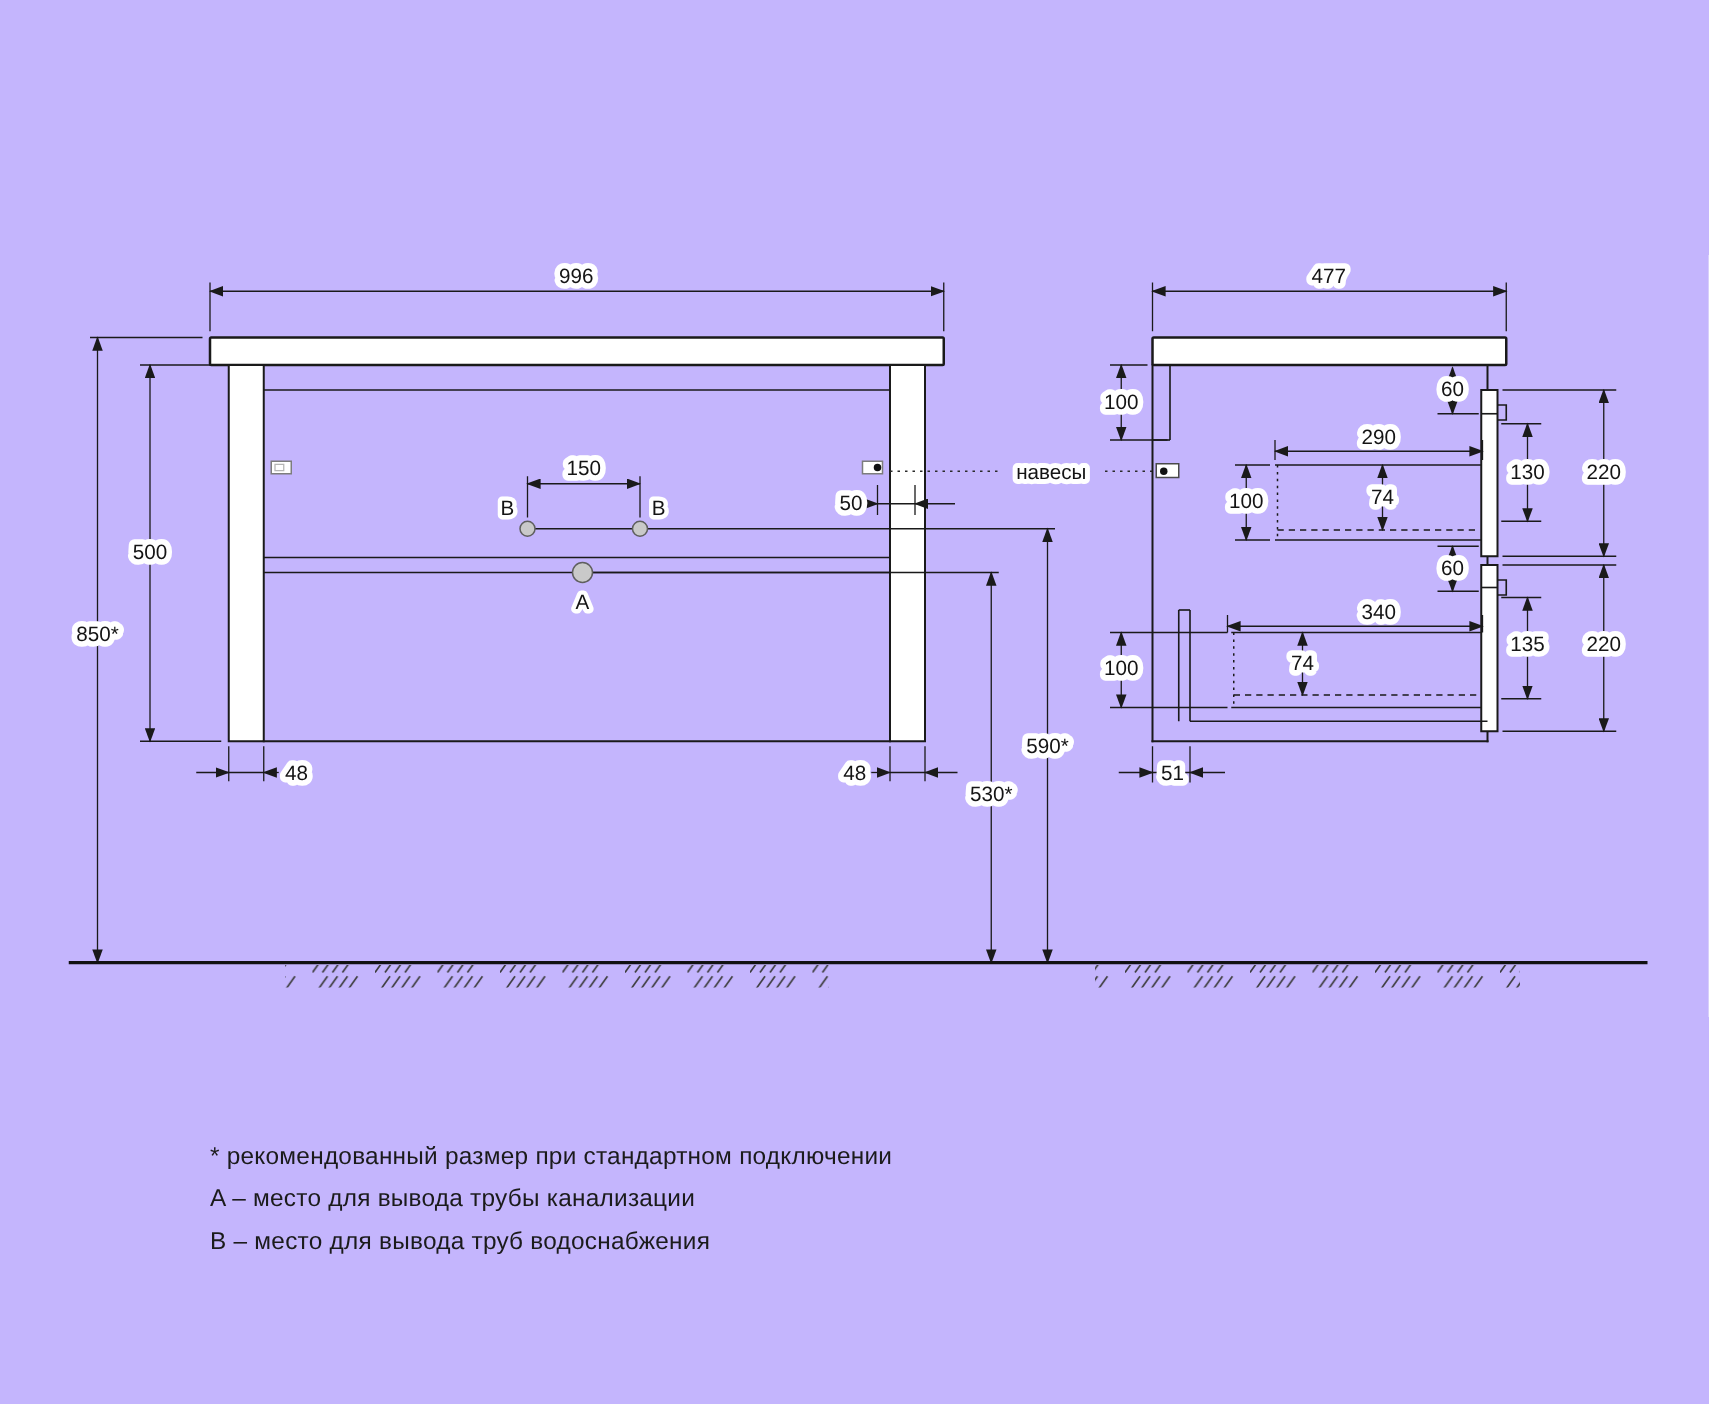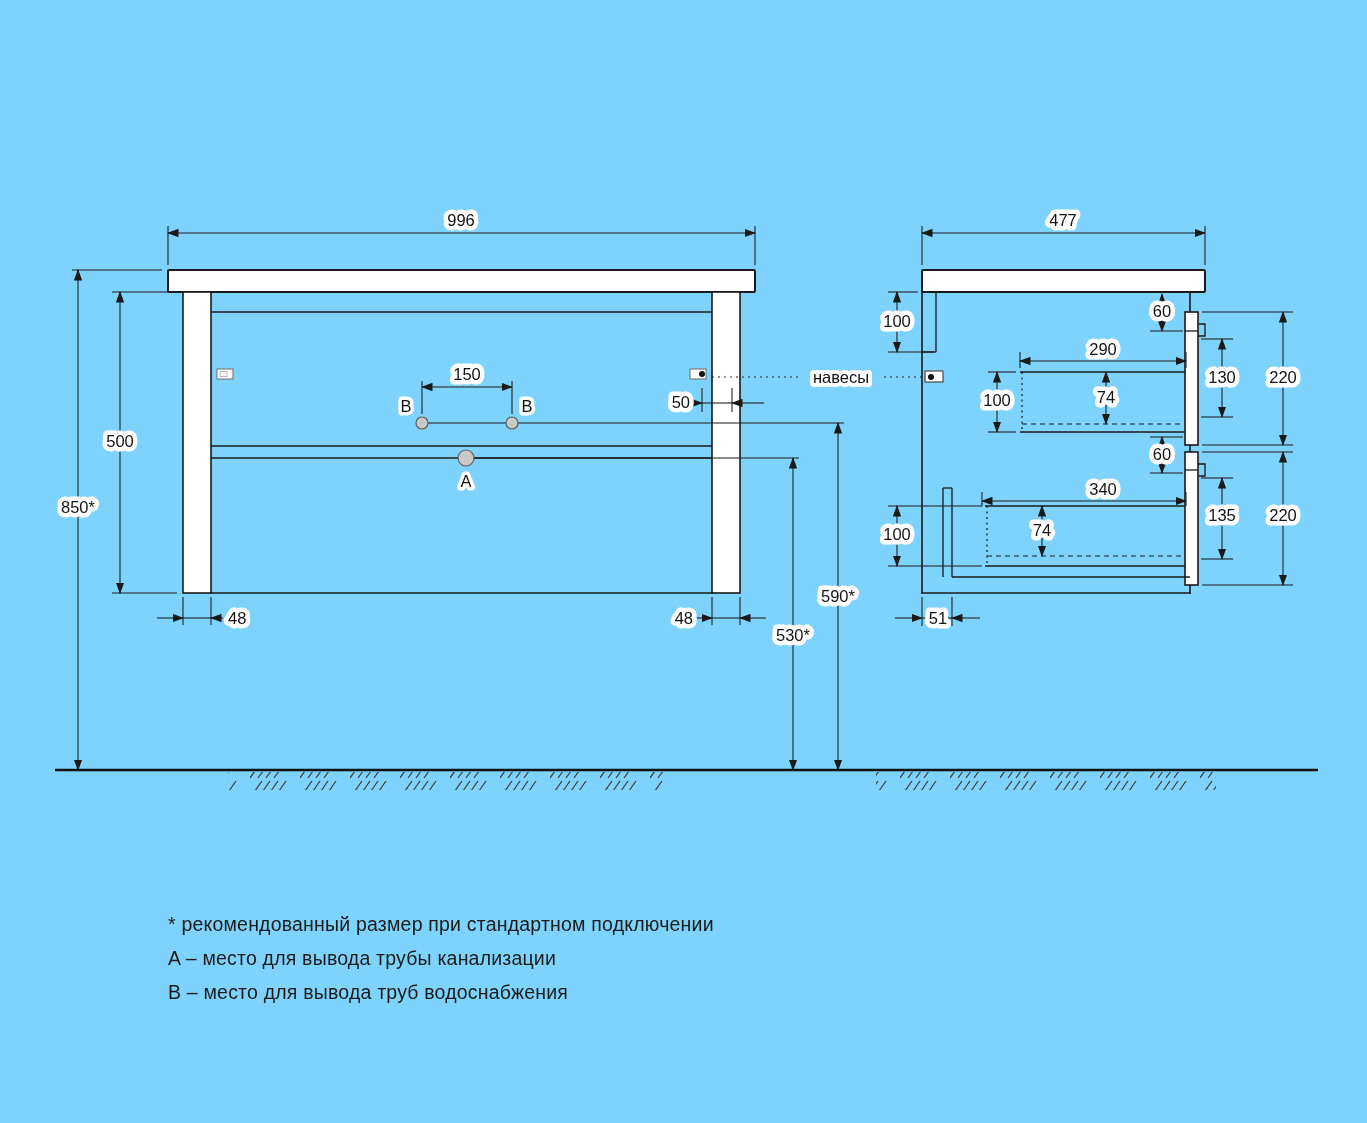--- a/index.html
+++ b/index.html
@@ -1,16 +1,16 @@
 <!DOCTYPE html>
 <html><head>
 <meta charset="utf-8">
 <style>
   html,body { margin:0; padding:0; background:#f4f6f8; }
-  .page { width:1367px; height:1123px; background:#7dd3fc; position:relative; overflow:hidden;
+  .page { width:1367px; height:1123px; background:#c4b5fd; position:relative; overflow:hidden;
           font-family:"Liberation Sans", sans-serif; }
   svg { display:block; }
   
   .ol  { stroke:#1a1a1a; fill:none; stroke-width:1.6; stroke-linecap:square; }
   .ol2 { stroke:#1a1a1a; fill:#ffffff; stroke-width:2; }
   .olf { stroke:#1a1a1a; fill:#ffffff; stroke-width:1.6; }
   .mid { stroke:#1a1a1a; fill:none; stroke-width:1.3; }
   .dash { stroke:#1a1a1a; fill:none; stroke-width:1.2; stroke-dasharray:5 4; }
   .dotl { stroke:#1a1a1a; fill:none; stroke-width:1.2; stroke-dasharray:2 3.5; }
   .leader { stroke:#2a2a2a; fill:none; stroke-width:1.1; stroke-dasharray:2 4; }

